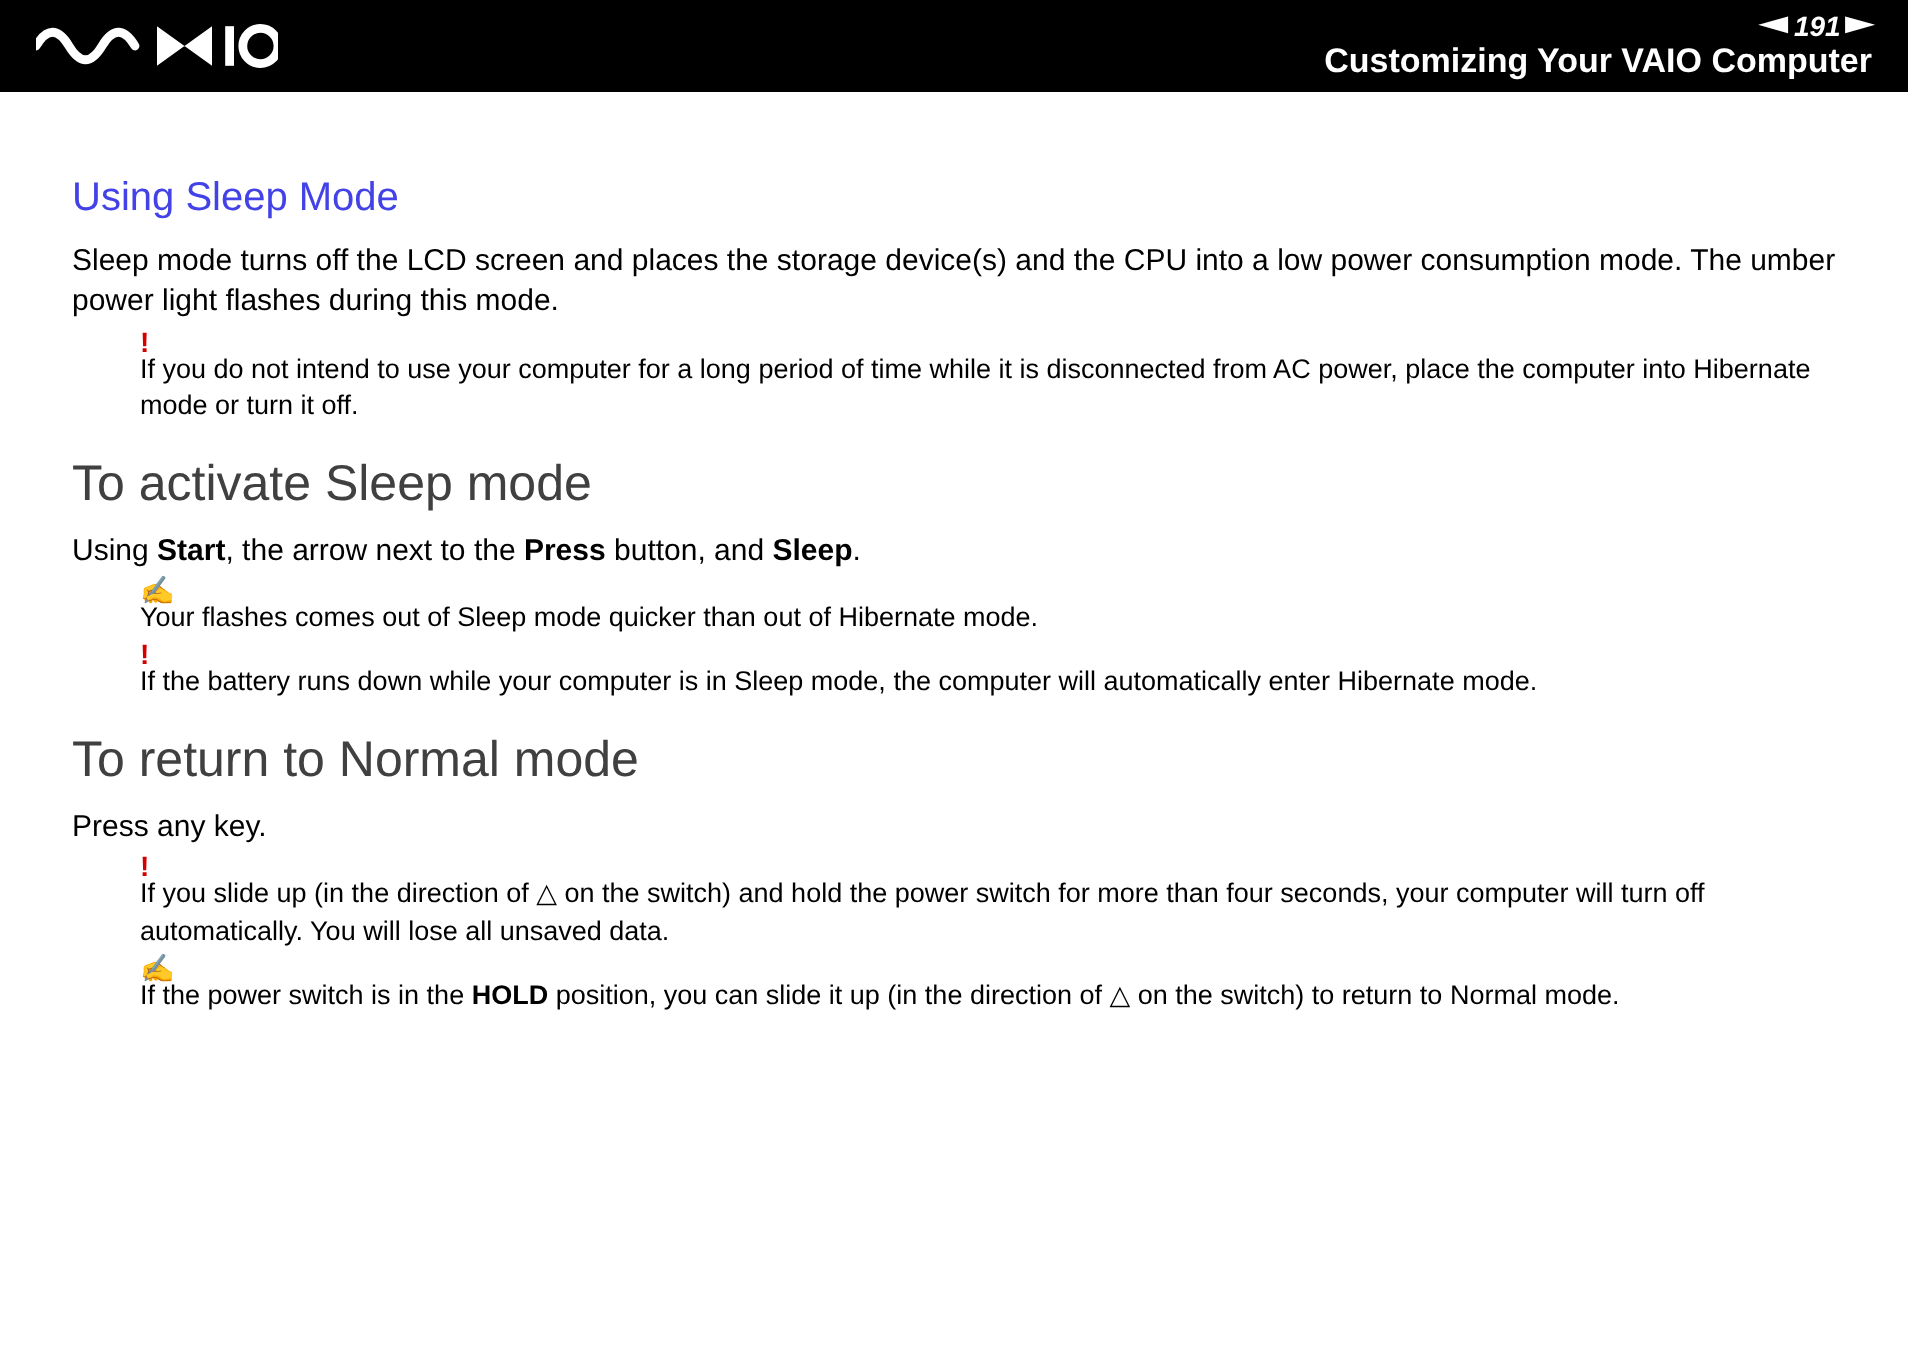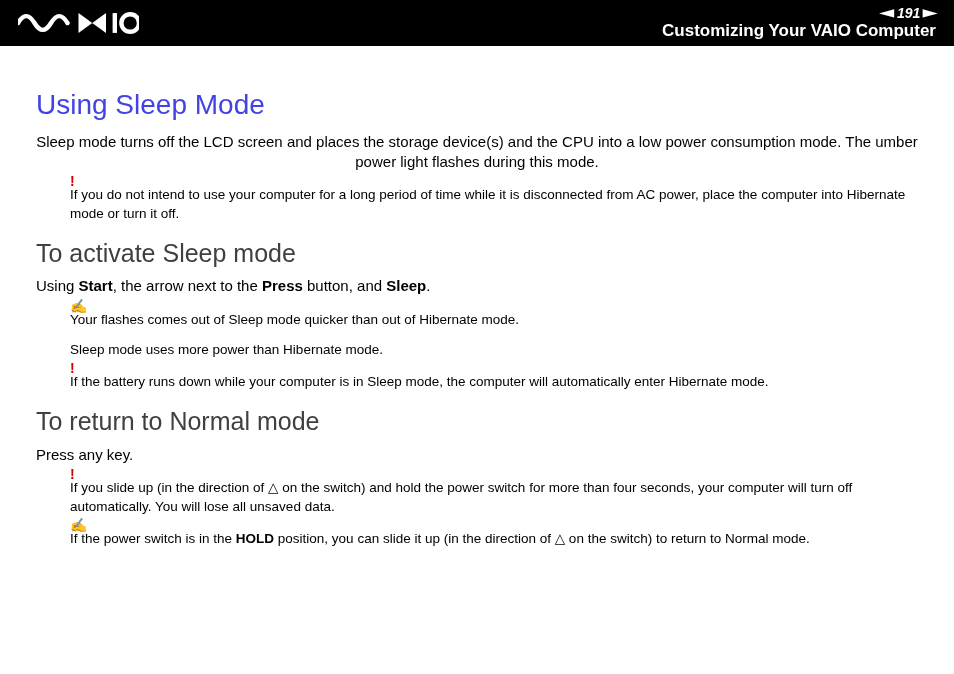--- a/index.html
+++ b/index.html
@@ -50,32 +50,31 @@
     font-weight: bold;
   }
   .content {
     padding: 40px 36px 0 36px;
     font-size: 15px;
     line-height: 1.35;
   }
   h1 {
     color: #4242e6;
     font-weight: normal;
-    font-size: 28px;
+    font-size: 20px;
     margin-bottom: 8px;
   }
   h2 {
     color: #404040;
     font-weight: normal;
     font-size: 25px;
     margin-bottom: 6px;
   }
   .intro {
     margin-bottom: 14px;
-    text-align: center;
   }
   .instruct {
     margin-bottom: 14px;
   }
   .note-block {
     padding-left: 34px;
     position: relative;
     font-size: 13.5px;
     line-height: 1.35;
     margin-bottom: 14px;
@@ -124,21 +123,20 @@
   </div>
 
   <h2>To activate Sleep mode</h2>
   <p class="instruct">
     <span>Using </span><strong>Start</strong><span>, the arrow next to the </span><strong>Press</strong><span> button, and </span><strong>Sleep</strong><span>.</span>
   </p>
 
   <div class="note-block tip">
     <span class="mark">✍</span>
     <p>Your flashes comes out of Sleep mode quicker than out of Hibernate mode.</p>
-    <p>Sleep mode uses more power than Hibernate mode.</p>
   </div>
 
   <div class="note-block warn">
     <span class="mark">!</span>
     <p>If the battery runs down while your computer is in Sleep mode, the computer will automatically enter Hibernate mode.</p>
   </div>
 
   <h2>To return to Normal mode</h2>
   <p class="instruct">Press any key.</p>
 

